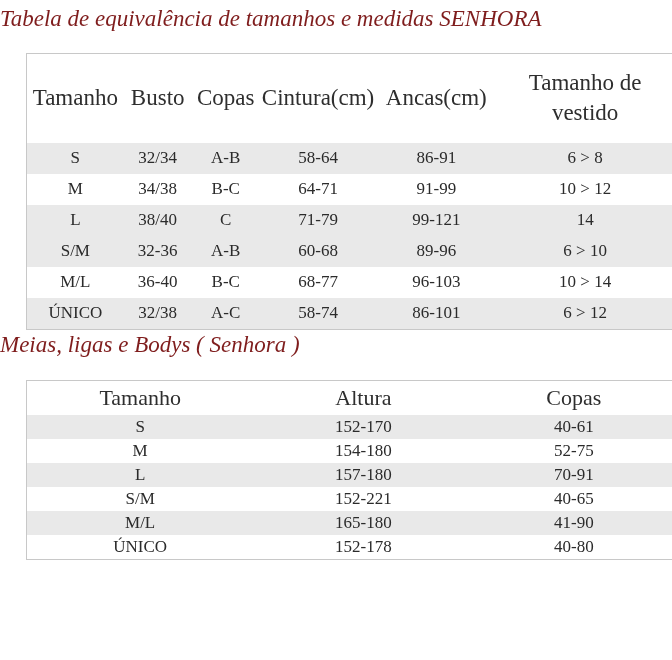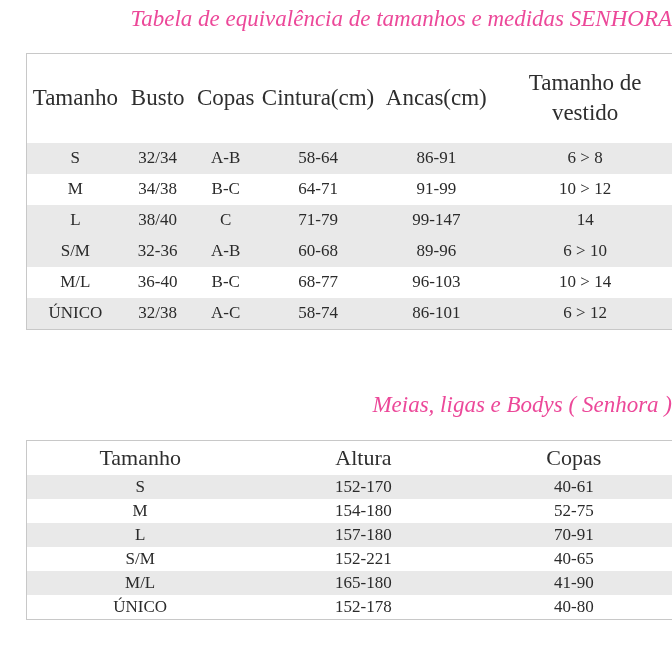--- a/index.html
+++ b/index.html
@@ -12,26 +12,26 @@
     height: 660px;
     overflow: hidden;
     font-family: "Liberation Serif", serif;
     color: #303030;
   }
   .section-title {
     font-style: italic;
     font-weight: normal;
     font-size: 23px;
     line-height: 1.3;
-    text-align: right;
-    color: #ec4899;
+    text-align: left;
+    color: #7f1d1d;
     margin: 0;
   }
   #title-senhora { padding-top: 4px; }
-  #title-meias   { margin-top: 60px; }
+  #title-meias   { }
 
   table {
     width: 649px;
     margin-left: 26px;
     border-collapse: collapse;
     table-layout: fixed;
     border: 1px solid #c8c8c8;
   }
   #sizes-table  { margin-top: 19px; }
   #bodys-table  { margin-top: 20px; }
@@ -104,21 +104,21 @@
         <td>B-C</td>
         <td>64-71</td>
         <td>91-99</td>
         <td>10 &gt; 12</td>
       </tr>
       <tr class="striped">
         <td>L</td>
         <td>38/40</td>
         <td>C</td>
         <td>71-79</td>
-        <td>99-147</td>
+        <td>99-121</td>
         <td>14</td>
       </tr>
       <tr class="striped">
         <td>S/M</td>
         <td>32-36</td>
         <td>A-B</td>
         <td>60-68</td>
         <td>89-96</td>
         <td>6 &gt; 10</td>
       </tr>

